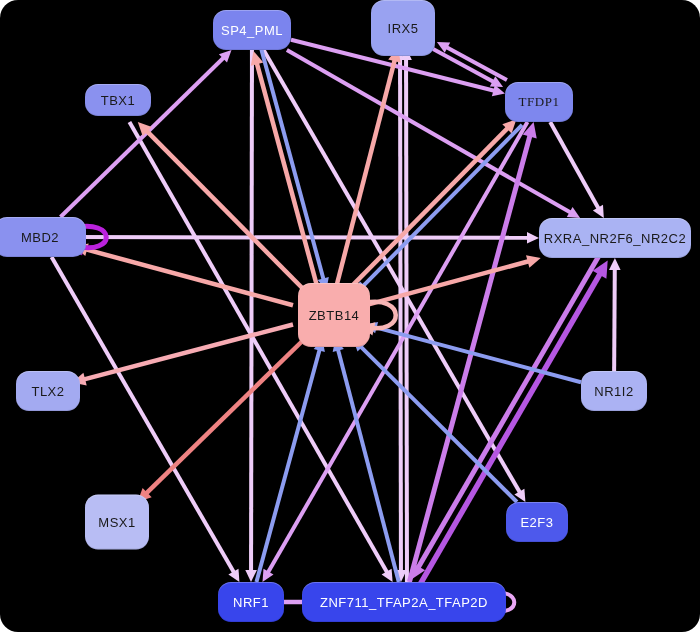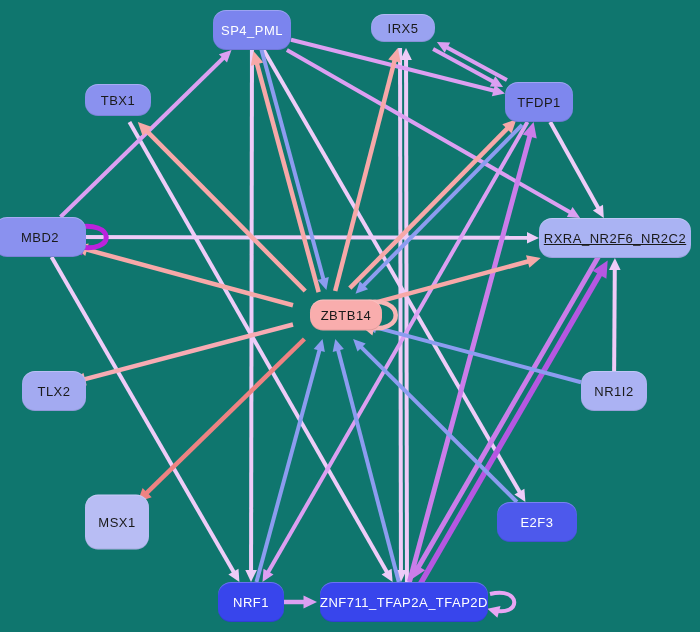--- a/index.html
+++ b/index.html
@@ -1,21 +1,22 @@
 <!DOCTYPE html>
 <html><head>
 <meta charset="utf-8">
 <style>
   html,body{margin:0;padding:0;background:#ffffff;}
   #canvas{
     position:relative;
     width:700px;height:632px;
-    background:#0f766e;
+    background:#000000;
     font-family:"Liberation Sans", sans-serif;
     overflow:hidden;
+    border-radius:18px;
   }
   #edges{position:absolute;left:0;top:0;}
   .node{
     position:absolute;
     transform:translate(-50%,-50%);
     display:flex;align-items:center;justify-content:center;
     border-radius:13px;
     font-size:13px;
     letter-spacing:0.5px;
     white-space:nowrap;
@@ -99,50 +100,50 @@
       <polygon points="69.2,244.6 85.5,240.8 82.0,255.4" fill="#bb22dd"></polygon>
       <path d="M 364 303 C 406 294, 406 336, 366 327" fill="none" stroke="#f8b6b6" stroke-width="4.5"></path>
       <polygon points="360.7,325.8 375.4,322.2 372.4,335.4" fill="#f8b6b6"></polygon>
       <path d="M 490 594 C 522 586, 522 618, 492 610" fill="none" stroke="#e8a6f4" stroke-width="4"></path>
       <polygon points="487.4,608.8 500.5,606.1 497.4,617.7" fill="#e8a6f4"></polygon>
     </svg>
   <div id="nodes">
       <div class="node" style="left: 252px; top: 30px; width: 78px; height: 40px; background: rgb(123, 132, 238); color: rgb(255, 255, 255);">
         <span>SP4_PML</span>
       </div>
-      <div class="node" style="left: 403px; top: 28px; width: 64px; height: 28px; background: rgb(153, 162, 241); color: rgb(26, 26, 26); text-align: center;">
+      <div class="node" style="left: 403px; top: 28px; width: 64px; height: 56px; background: rgb(153, 162, 241); color: rgb(26, 26, 26); text-align: center;">
         <span>IRX5</span>
       </div>
       <div class="node" style="left: 118px; top: 100px; width: 66px; height: 32px; background: rgb(138, 145, 239); color: rgb(26, 26, 26);">
         <span>TBX1</span>
       </div>
-      <div class="node" style="left: 539px; top: 102px; width: 68px; height: 40px; background: rgb(126, 135, 238); color: rgb(26, 26, 26);">
+      <div class="node" style="left: 539px; top: 102px; width: 68px; height: 40px; background: rgb(126, 135, 238); color: rgb(26, 26, 26); font-family: Liberation Serif, serif;">
         <span>TFDP1</span>
       </div>
       <div class="node" style="left: 40px; top: 237px; width: 92px; height: 40px; background: rgb(138, 145, 239); color: rgb(26, 26, 26);">
         <span>MBD2</span>
       </div>
-      <div class="node" style="left: 615px; top: 238px; width: 152px; height: 40px; background: rgb(170, 179, 243); color: rgb(26, 26, 26); text-decoration: underline;">
+      <div class="node" style="left: 615px; top: 238px; width: 152px; height: 40px; background: rgb(170, 179, 243); color: rgb(26, 26, 26);">
         <span>RXRA_NR2F6_NR2C2</span>
       </div>
-      <div class="node" style="left: 346px; top: 315px; width: 72px; height: 31px; background: rgb(249, 173, 173); color: rgb(26, 26, 26);">
+      <div class="node" style="left: 334px; top: 315px; width: 72px; height: 64px; background: rgb(249, 173, 173); color: rgb(26, 26, 26);">
         <span>ZBTB14</span>
       </div>
-      <div class="node" style="left: 54px; top: 391px; width: 64px; height: 40px; background: rgb(163, 170, 241); color: rgb(26, 26, 26);">
+      <div class="node" style="left: 48px; top: 391px; width: 64px; height: 40px; background: rgb(163, 170, 241); color: rgb(26, 26, 26);">
         <span>TLX2</span>
       </div>
       <div class="node" style="left: 614px; top: 391px; width: 66px; height: 40px; background: rgb(171, 178, 243); color: rgb(26, 26, 26); text-align: center;">
         <span>NR1I2</span>
       </div>
       <div class="node" style="left: 117px; top: 522px; width: 64px; height: 55px; background: rgb(184, 189, 244); color: rgb(26, 26, 26);">
         <span>MSX1</span>
       </div>
-      <div class="node" style="left: 537px; top: 522px; width: 80px; height: 40px; background: rgb(77, 89, 236); color: rgb(255, 255, 255);">
+      <div class="node" style="left: 537px; top: 522px; width: 62px; height: 40px; background: rgb(77, 89, 236); color: rgb(255, 255, 255);">
         <span>E2F3</span>
       </div>
       <div class="node" style="left: 251px; top: 602px; width: 66px; height: 40px; background: rgb(56, 69, 236); color: rgb(255, 255, 255); align-items: center;">
         <span>NRF1</span>
       </div>
-      <div class="node" style="left: 404px; top: 602px; width: 168px; height: 40px; background: rgb(56, 69, 236); color: rgb(255, 255, 255);">
+      <div class="node" style="left: 404px; top: 602px; width: 204px; height: 40px; background: rgb(56, 69, 236); color: rgb(255, 255, 255);">
         <span>ZNF711_TFAP2A_TFAP2D</span>
       </div>
     </div>
 </div>
 
 </body></html>

